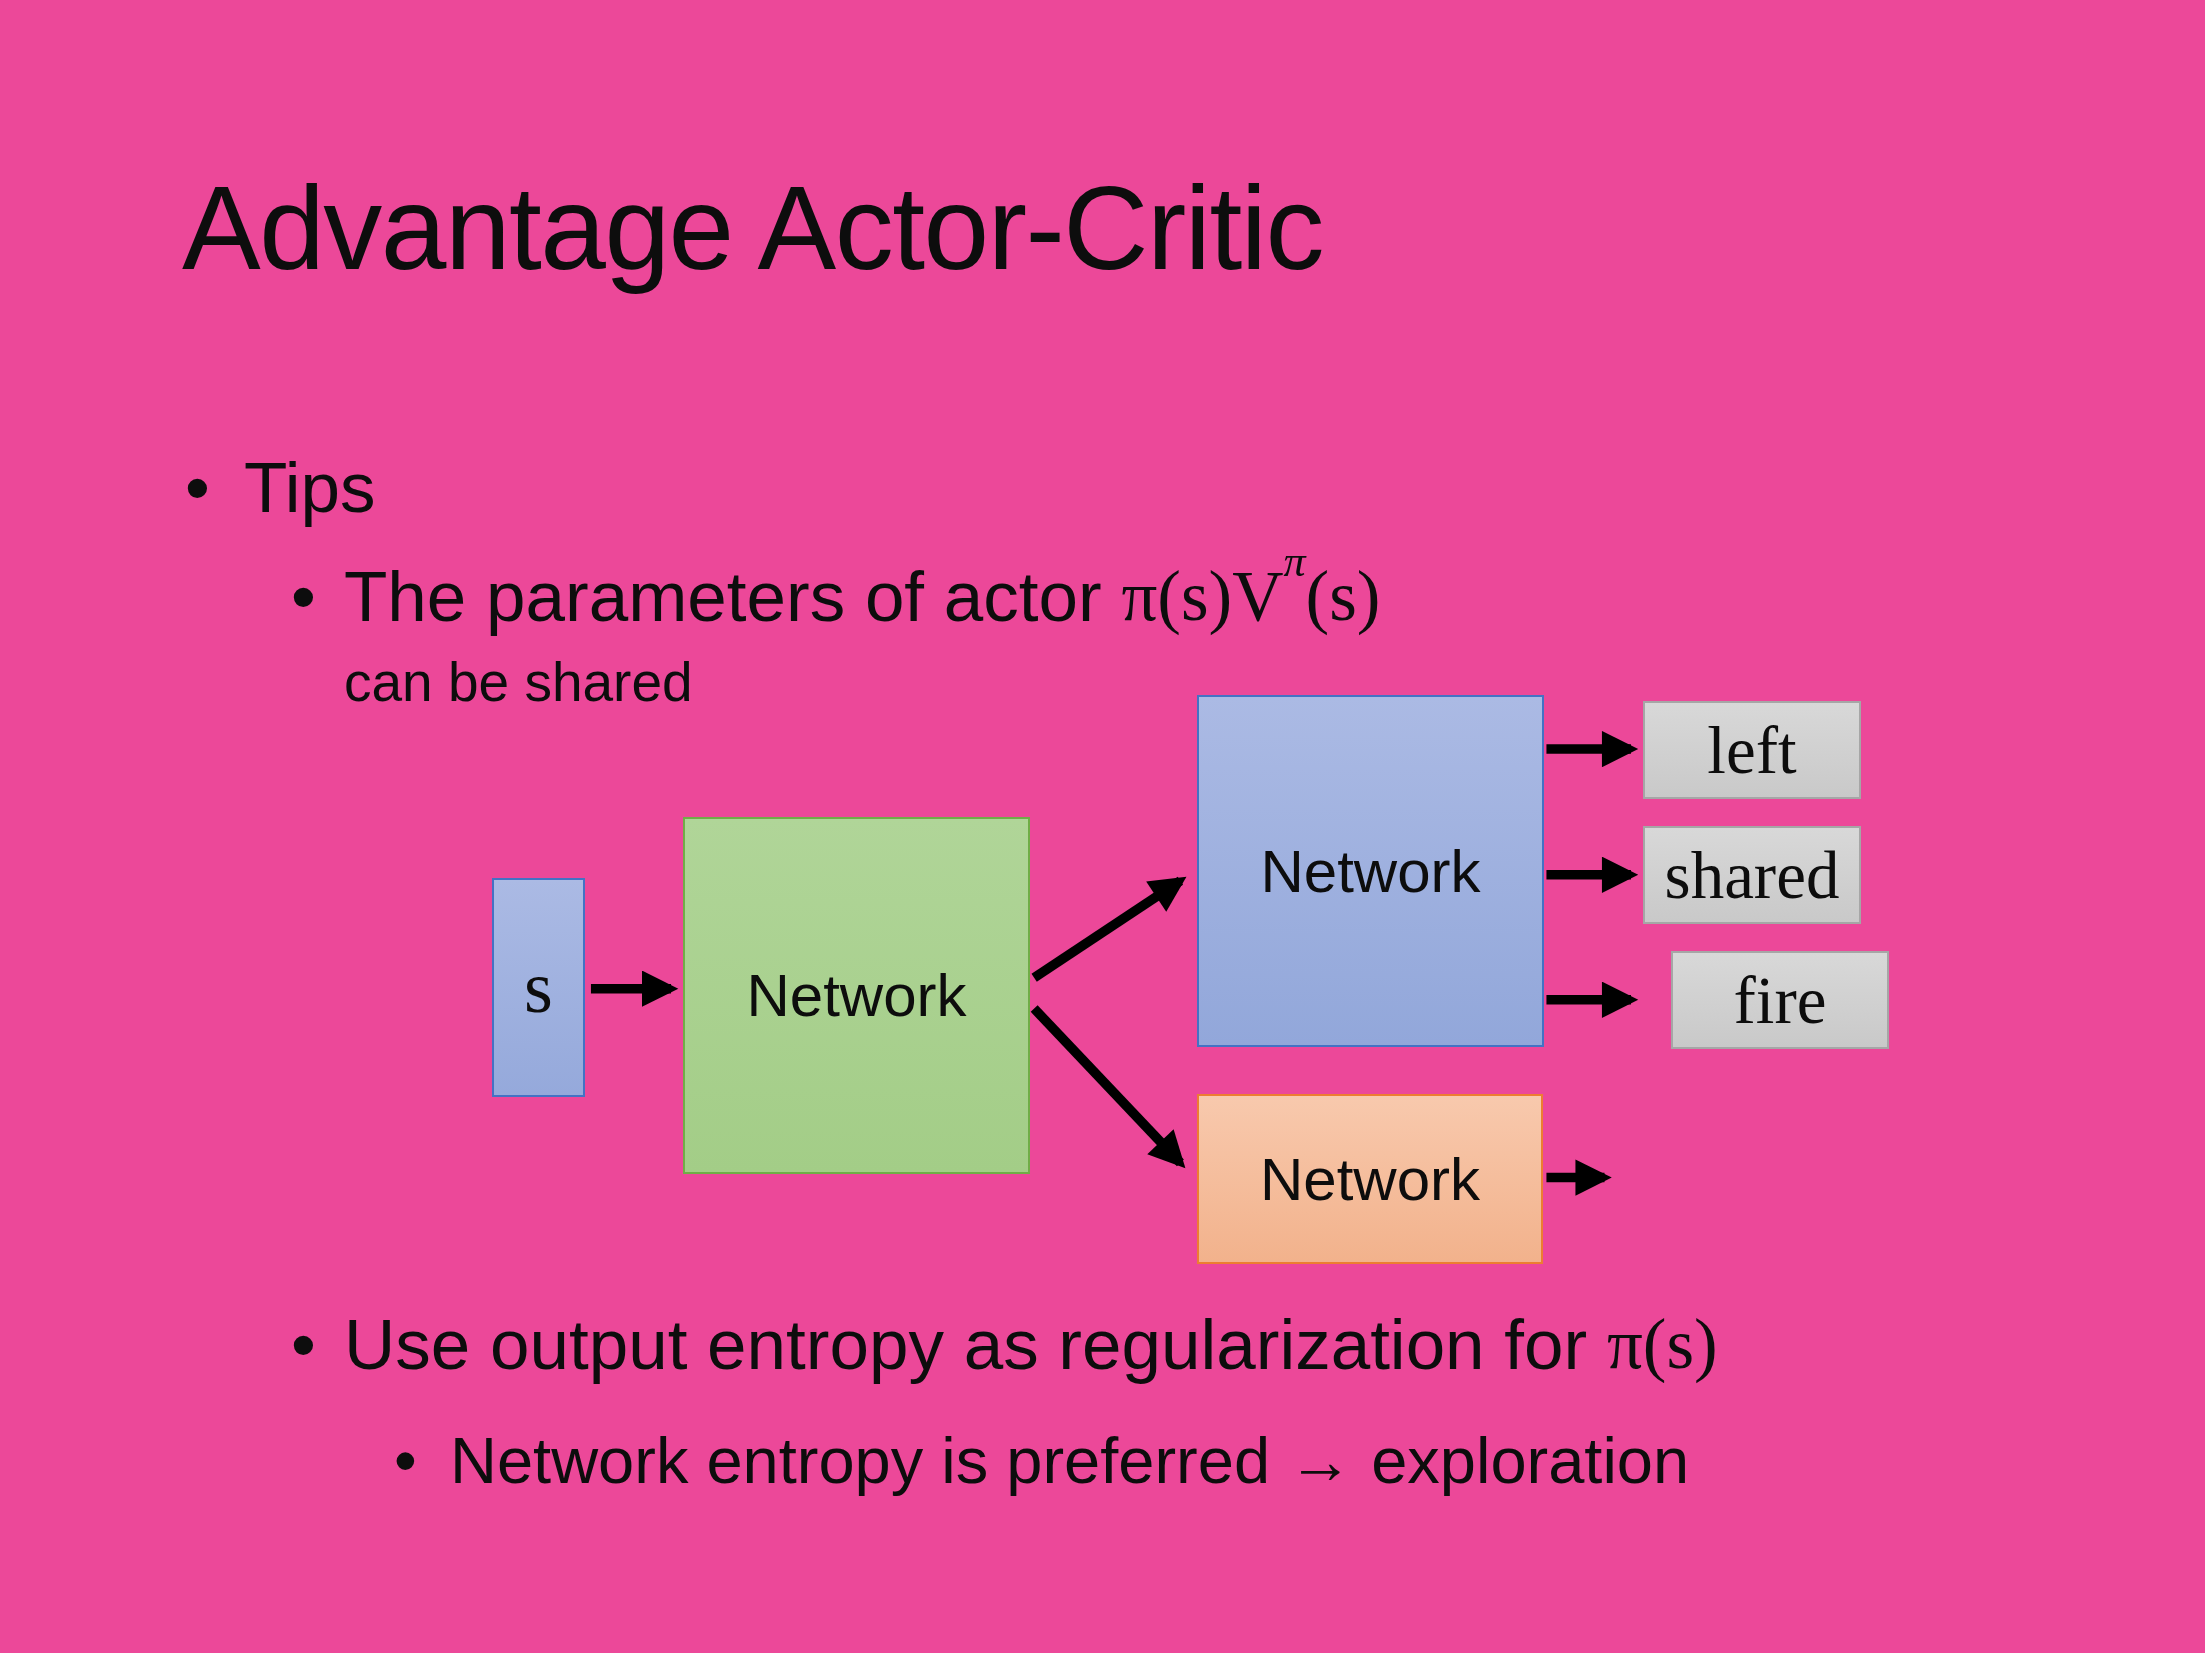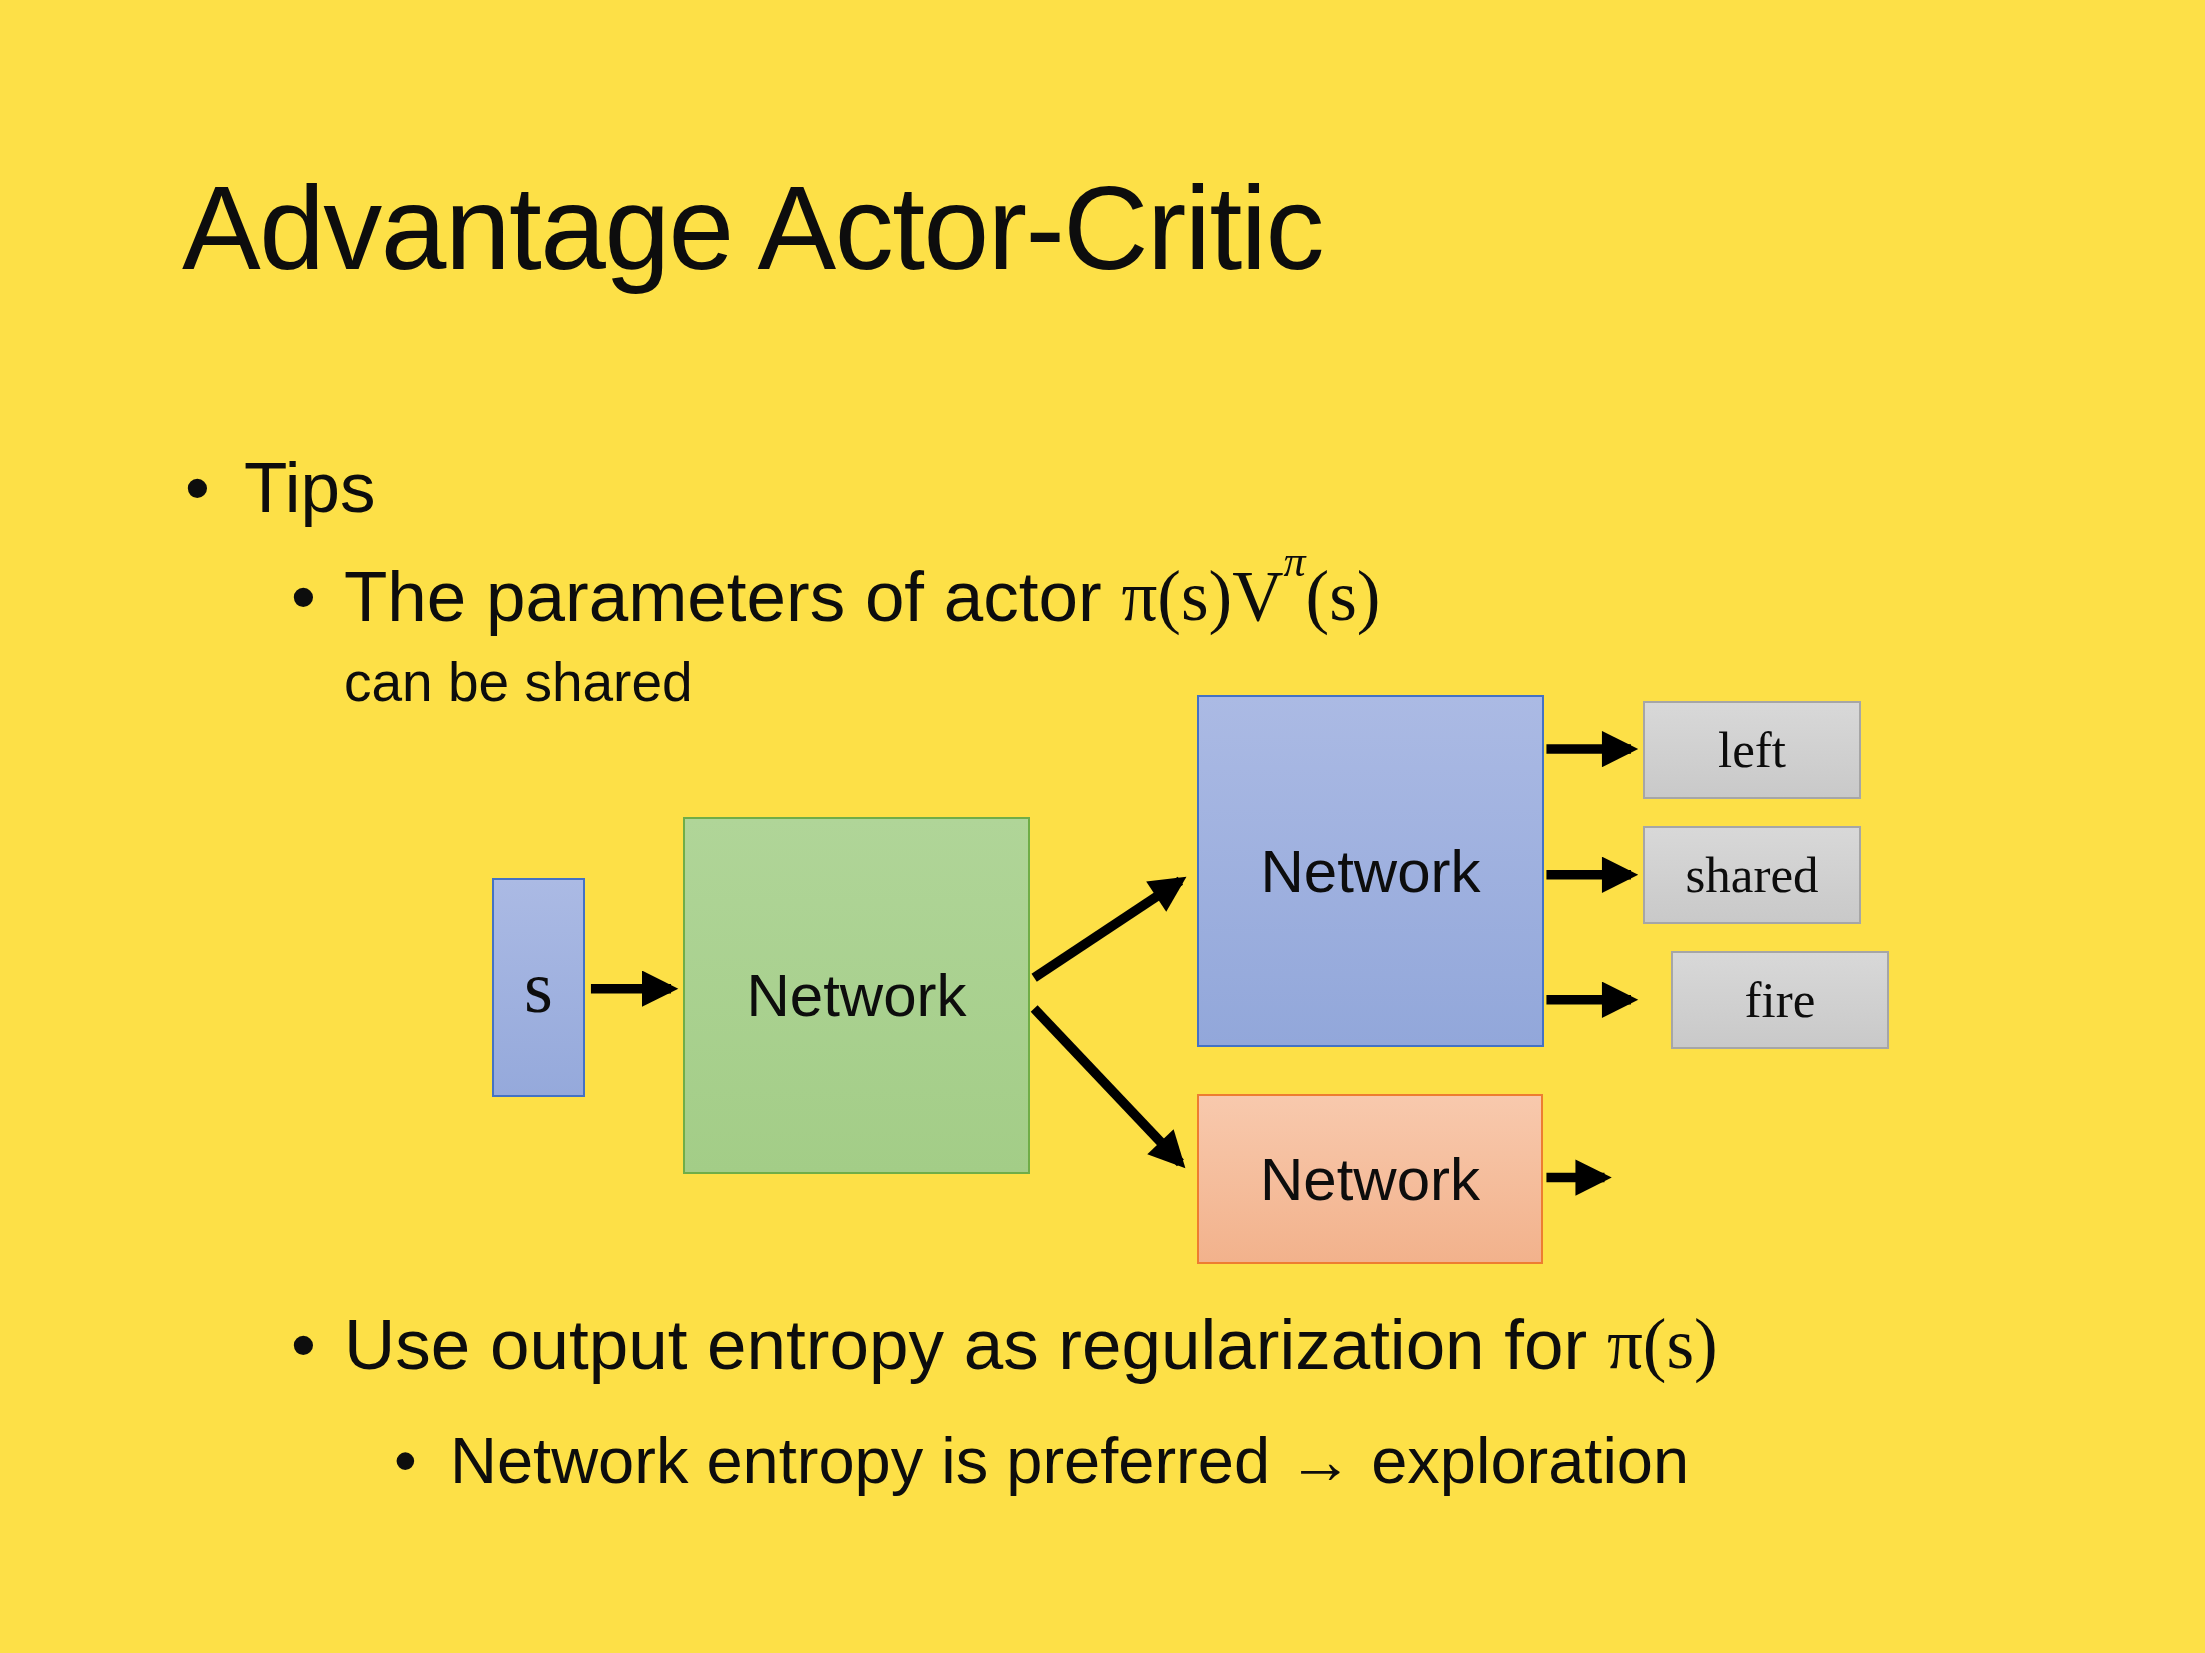--- a/index.html
+++ b/index.html
@@ -1,19 +1,19 @@
 <!DOCTYPE html>
 <html style="font-size:11.8px"><head>
 <meta charset="utf-8">
 <style>
   html,body{margin:0;padding:0;background:#ffffff;}
   .slide{
     position:relative;
     width:2205px;height:1654px;
-    background:#fde047;
+    background:#ec4899;
     font-family:"Liberation Sans",sans-serif;
     color:#0d0d0d;
     overflow:hidden;
   }
   .abs{position:absolute;}
   .title{
     left:182px;top:160px;
     font-size:118px;
     letter-spacing:-1.5px;
     font-weight:400;
@@ -60,21 +60,21 @@
     left:1197px;top:1094px;width:346px;height:170px;
     background:linear-gradient(180deg,#f8c9ad 0%,#f2b28c 100%);
     border:2.2px solid #ed7d31;
     font-size:60px;
   }
   .action-box{
     width:218px;height:98px;
     background:linear-gradient(180deg,#d8d8d8 0%,#c9c9c9 100%);
     border:2.2px solid #a6a6a6;
     font-family:"Liberation Serif",serif;
-    font-size:51px;
+    font-size:67px;
   }
   .action-left{left:1643px;top:701px;}
   .action-right{left:1643px;top:826px;}
   .action-fire{left:1671px;top:951px;}
   .value-label{
     left:1626px;top:1129px;
     font-size:76px;
     white-space:pre;
   }
   .overlay{position:absolute;left:0;top:0;width:2205px;height:1654px;pointer-events:none;}

